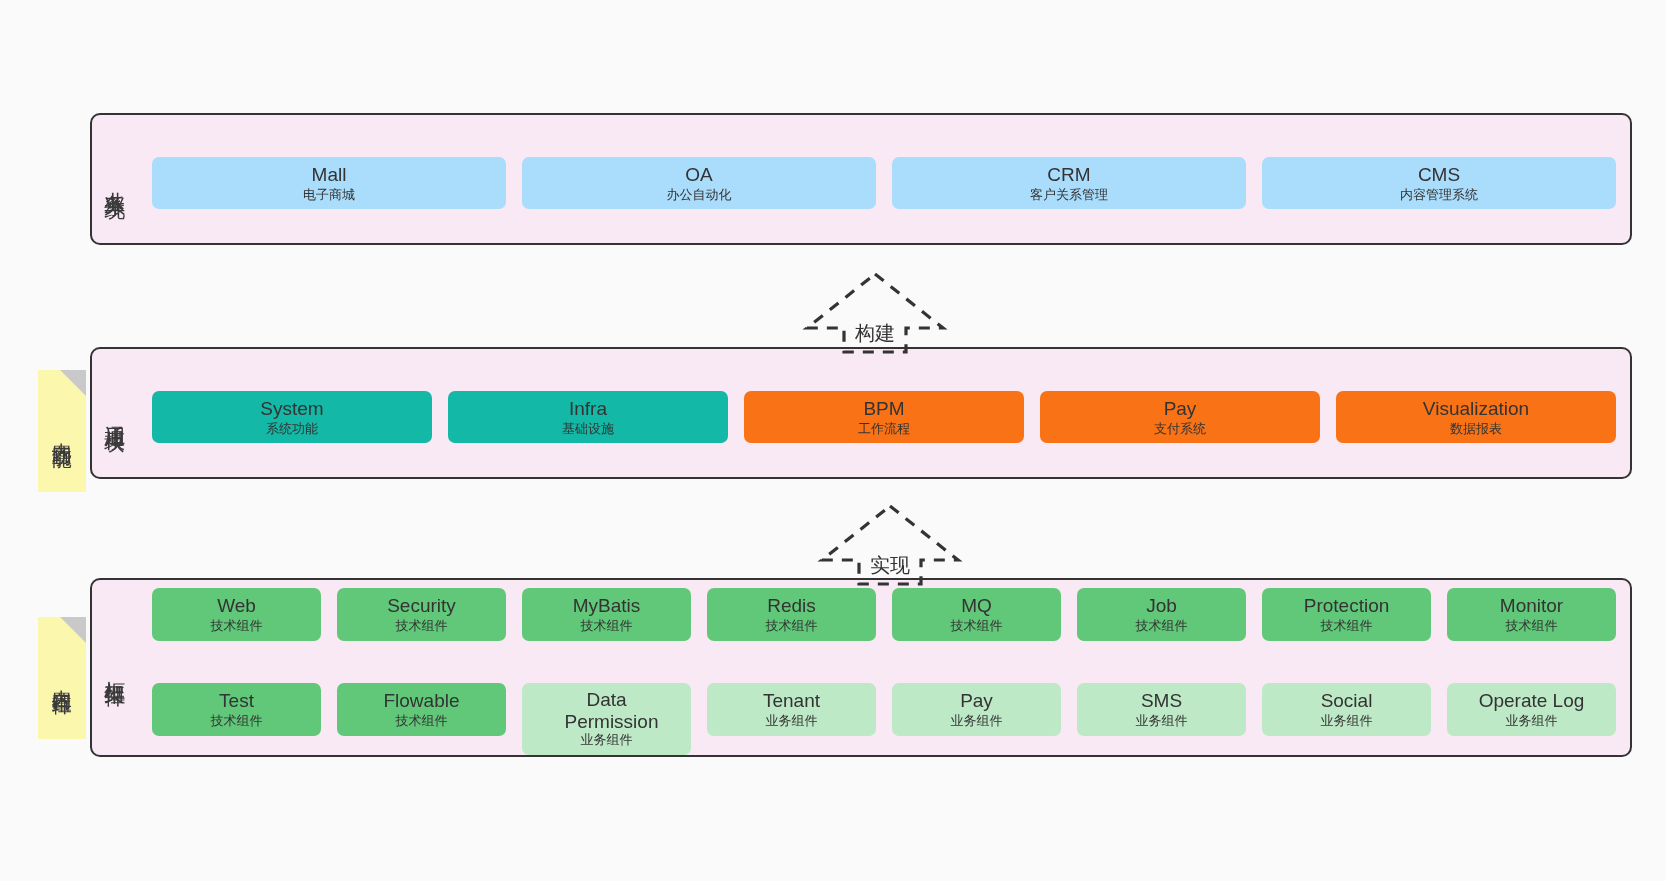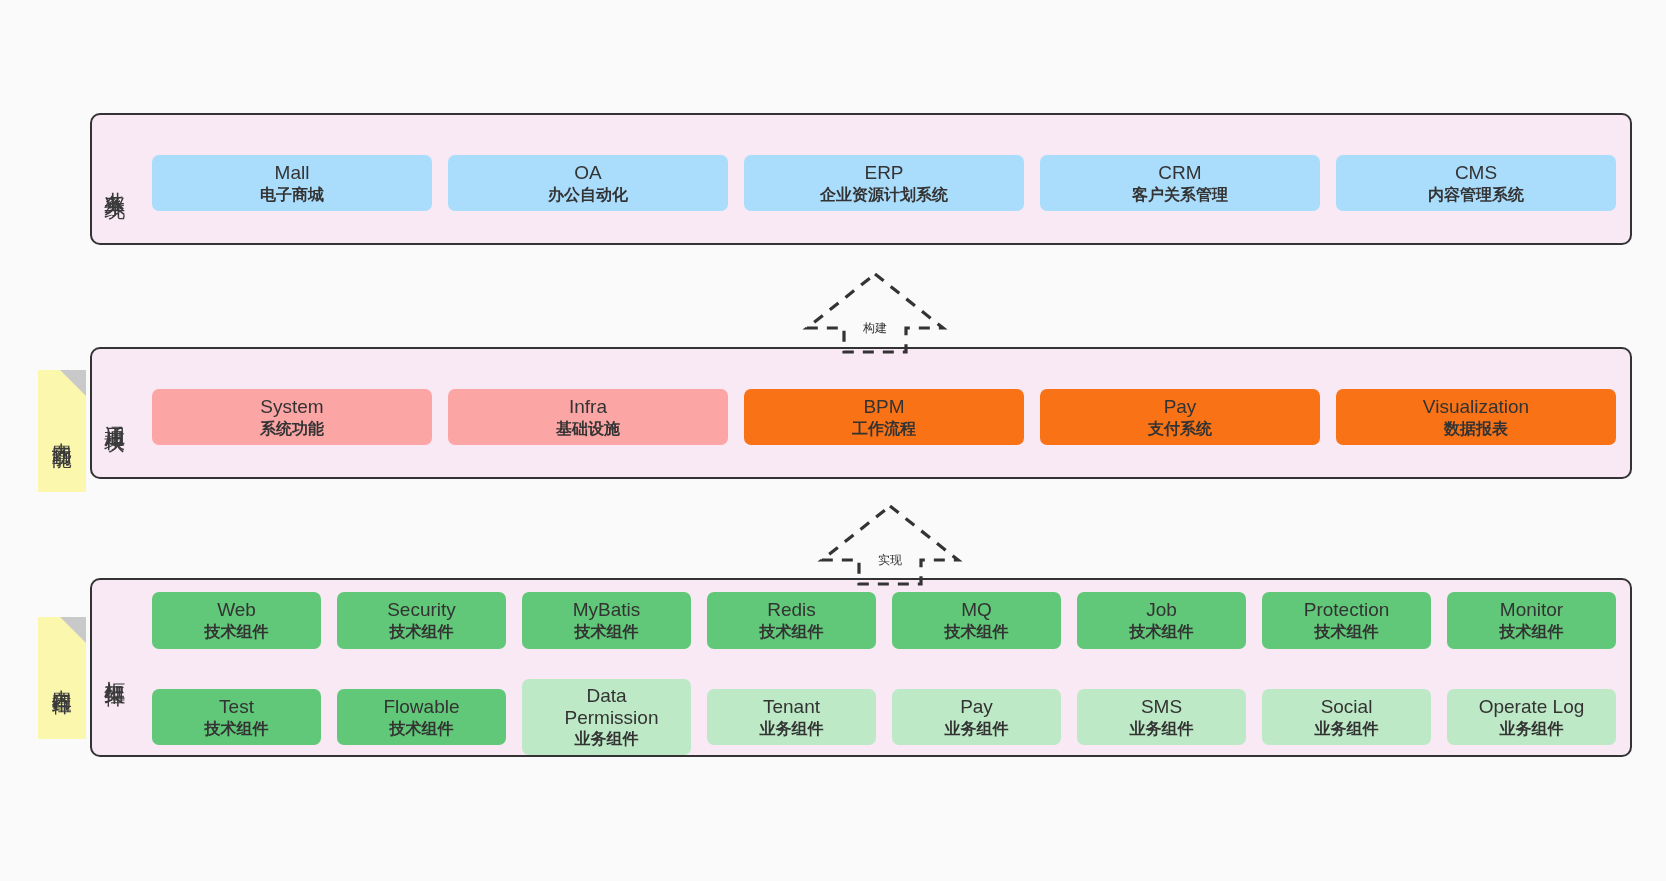--- a/index.html
+++ b/index.html
@@ -47,44 +47,44 @@
     flex: 1 1 auto;
     display: flex;
     flex-direction: column;
     justify-content: center;
     gap: 18px;
     padding: 0 14px;
   }
 
   .row {
     display: flex;
-    align-items: center;
+    align-items: flex-start;
     gap: 16px;
     margin-top: 8px;
   }
 
   
   .card {
     flex: 1 1 0;
     border-radius: 7px;
     display: flex;
     flex-direction: column;
     align-items: center;
     justify-content: center;
     text-align: center;
     line-height: 1.28;
     color: #333333;
     padding: 6px 4px;
     user-select: none;
   }
   .card .t1 { font-size: 19px; }
-  .card .t2 { font-size: 16px; font-weight: bold; }
+  .card .t2 { font-size: 13px; }
 
   .card.blue       { background: #aadcfb; }
-  .card.red        { background: #fca5a5; }
+  .card.red        { background: #14b8a6; }
   .card.pink       { background: #f97316; }
   .card.green      { background: #60c878; }
   .card.lightgreen { background: #bde9c6; }
 
   
   .sticky {
     position: absolute;
     background: #fbf8ad;
     display: flex;
     align-items: center;
@@ -107,21 +107,21 @@
     border-left: 26px solid transparent;
   }
 
   
   .arrow { position: absolute; z-index: 2; }
   .arrow svg { display: block; }
   .arrow .arrow-label {
     position: absolute;
     left: 50%;
     transform: translateX(-50%);
-    font-size: 12px;
+    font-size: 20px;
     color: #333333;
     background: transparent;
     white-space: nowrap;
     user-select: none;
   }
 </style>
 </head>
 <body>
 
 <div id="canvas">
@@ -131,24 +131,20 @@
     <div class="layer-body">
       <div class="row">
 
         <div class="card blue">
           <span class="t1">Mall</span>
           <span class="t2">电子商城</span>
         </div>
         <div class="card blue">
           <span class="t1">OA</span>
           <span class="t2">办公自动化</span>
-        </div>
-        <div class="card blue">
-          <span class="t1">ERP</span>
-          <span class="t2">企业资源计划系统</span>
         </div>
         <div class="card blue">
           <span class="t1">CRM</span>
           <span class="t2">客户关系管理</span>
         </div>
         <div class="card blue">
           <span class="t1">CMS</span>
           <span class="t2">内容管理系统</span>
         </div>
 

